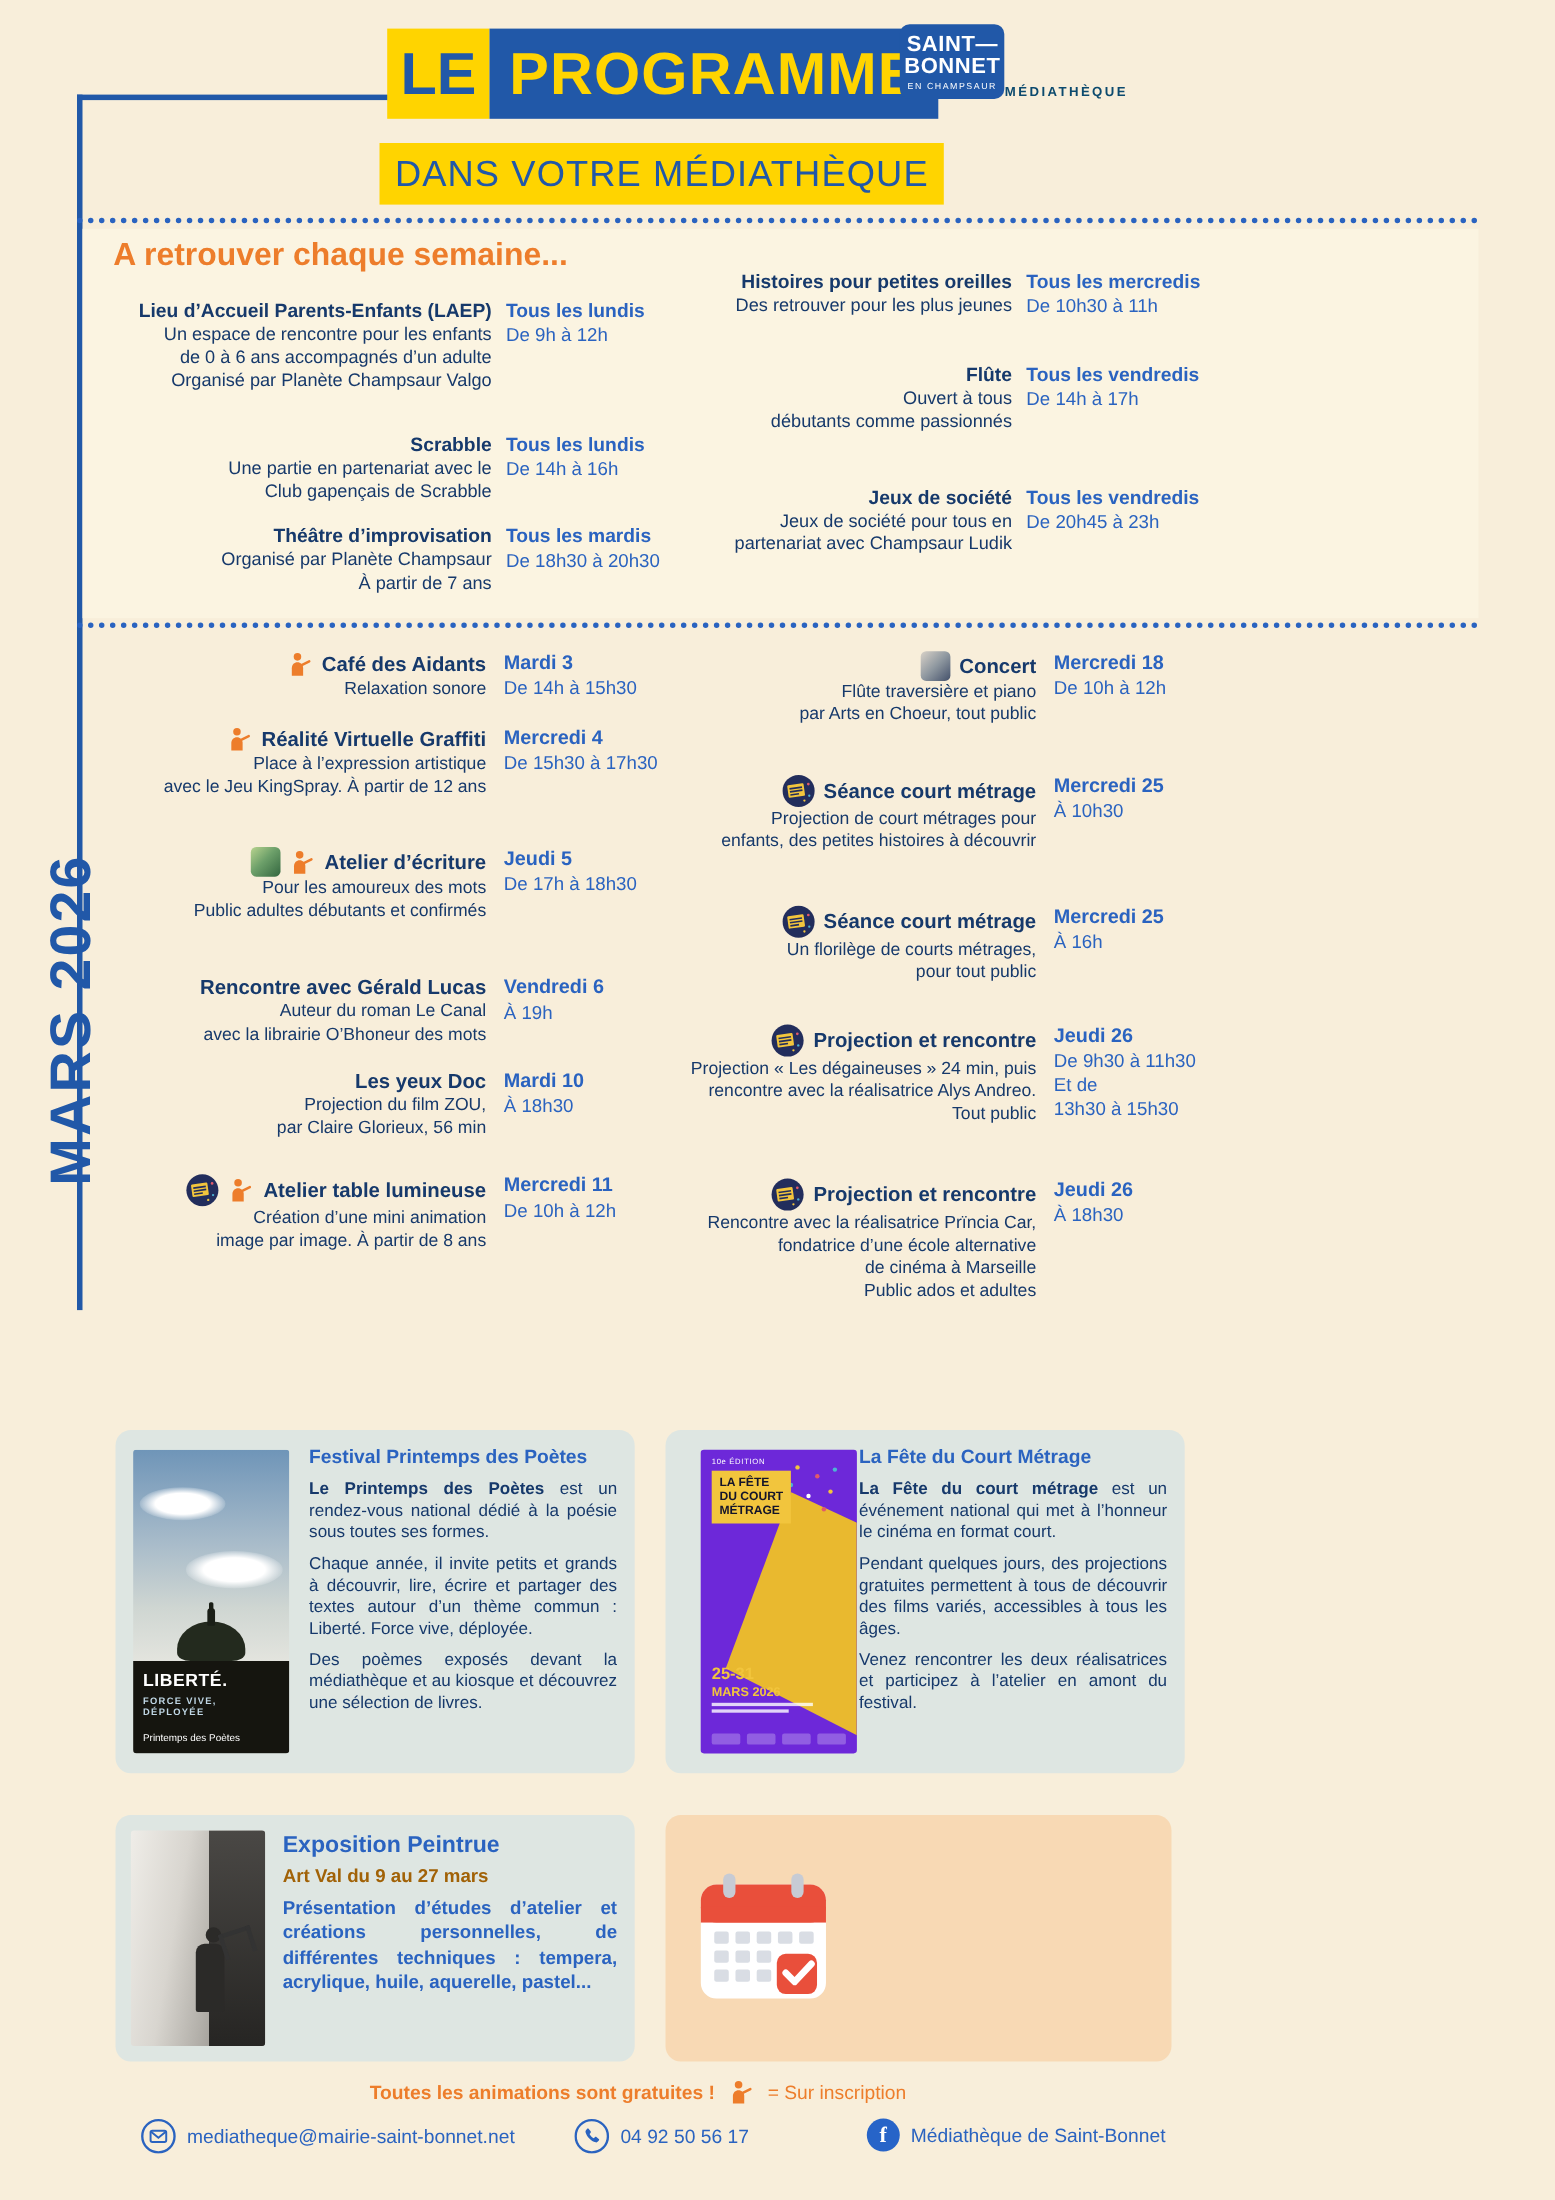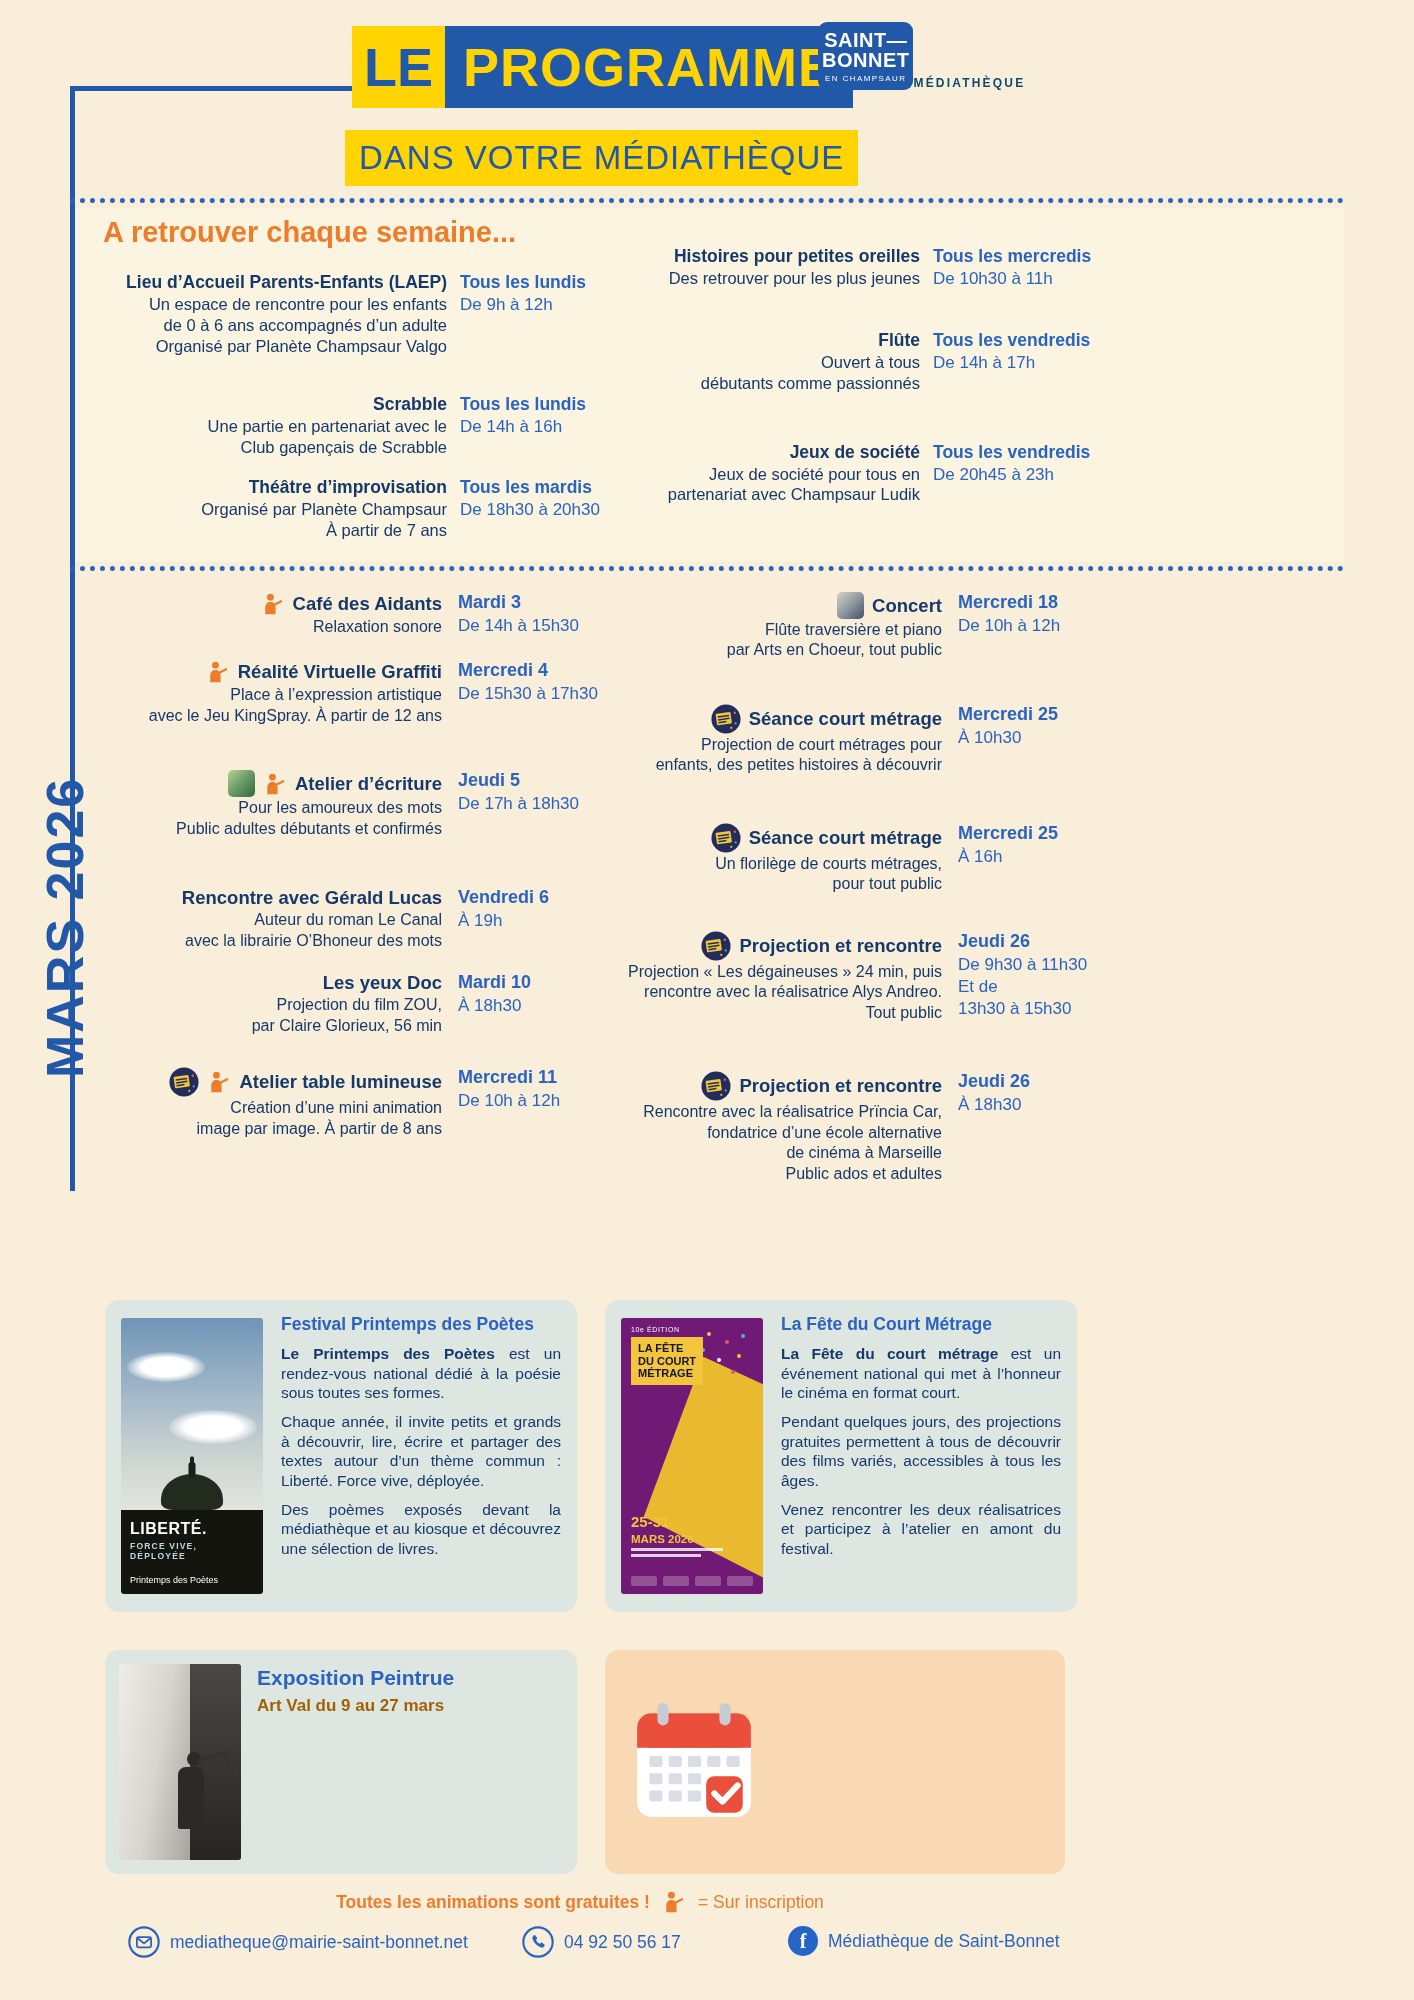--- a/index.html
+++ b/index.html
@@ -79,21 +79,21 @@
   .cloud { position:absolute; background:radial-gradient(ellipse at center, #ffffff 45%, rgba(255,255,255,0) 75%); border-radius:50%; }
   .c1 { left:6px; top:34px; width:78px; height:30px; }
   .c2 { left:48px; top:92px; width:88px; height:34px; }
   .p1-tree { position:absolute; bottom:0; left:50%; transform:translateX(-50%); width:62px; height:36px; background:#232a1e; border-radius:50% 50% 20% 20% / 70% 70% 20% 20%; }
   .p1-person { position:absolute; bottom:32px; left:50%; transform:translateX(-50%); width:7px; height:16px; background:#1a1f17; border-radius:3px 3px 1px 1px; box-shadow:0 -7px 0 -1.5px #1a1f17; }
   .p1-band { position:absolute; left:0; right:0; bottom:0; height:84px; background:#15150f; padding:10px 9px 6px; }
   .p1-l1 { color:#fff; font-size:16px; font-weight:bold; letter-spacing:.5px; }
   .p1-l2 { color:#BFD6E4; font-size:8.5px; font-weight:bold; letter-spacing:1.2px; margin-top:3px; }
   .p1-l3 { color:#fff; font-size:9px; margin-top:14px; }
   
-  .poster2 { background:#701a75; }
+  .poster2 { background:#6d28d9;margin-left:16px; }
   .p2-beam { position:absolute; inset:0; background:#E9B92F; clip-path:polygon(58% 14%, 100% 24%, 100% 94%, 16% 72%); }
   .p2-confetti { position:absolute; left:86px; top:14px; width:4px; height:4px; border-radius:50%; background:#F2C53D;
      box-shadow:18px 8px 0 #E05A6A, 34px 2px 0 #4DB3D4, 10px 26px 0 #ffffff, 30px 22px 0 #F2C53D, -6px 16px 0 #4DB3D4, 24px 38px 0 #E05A6A; }
   .p2-edition { position:absolute; top:8px; left:10px; color:#fff; font-size:7px; letter-spacing:.6px; }
   .p2-badge { position:absolute; top:19px; left:10px; background:#F2C53D; color:#14142a; font-size:11px; font-weight:bold; line-height:1.15; padding:5px 7px; }
   .p2-dates { position:absolute; bottom:64px; left:10px; color:#F2C53D; font-size:15px; font-weight:bold; }
   .p2-dates2 { position:absolute; bottom:49px; left:10px; color:#F2C53D; font-size:11.5px; font-weight:bold; }
   .p2-caption { position:absolute; bottom:34px; left:10px; }
   .p2-caption i { display:block; width:92px; height:3px; background:rgba(255,255,255,.8); margin:3px 0; }
   .p2-caption i:last-child { width:70px; }
@@ -543,20 +543,21 @@
   <div class="expo">
     <div class="expo-photo">
       <div class="ep-door"></div>
       <div class="ep-head"></div>
       <div class="ep-fig"></div>
       <div class="ep-chair"></div>
     </div>
     <div class="expo-body">
       <div class="expo-h">Exposition Peintrue</div>
       <div class="expo-sub">Art Val du 9 au 27 mars</div>
+      <div class="expo-p">Présentation d’études d’atelier et créations personnelles, de différentes techniques : tempera, acrylique, huile, aquerelle, pastel...</div>
     </div>
   </div>
 
   <div class="closure">
     <svg class="cal" viewBox="0 0 128 128">
       <rect x="8" y="16" width="112" height="102" rx="14" fill="#FFFFFF"></rect>
       <rect x="8" y="16" width="112" height="34" rx="14" fill="#E94F3B"></rect>
       <rect x="8" y="36" width="112" height="14" fill="#E94F3B"></rect>
       <rect x="28" y="6" width="11" height="22" rx="5.5" fill="#C7CBD4"></rect>
       <rect x="89" y="6" width="11" height="22" rx="5.5" fill="#C7CBD4"></rect>

